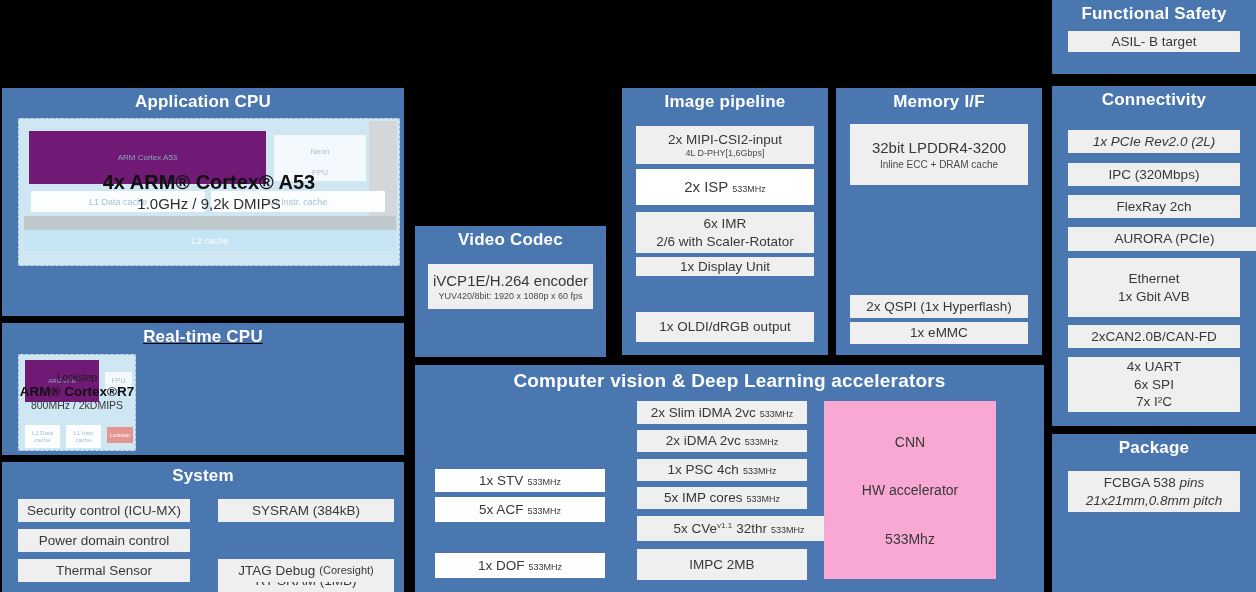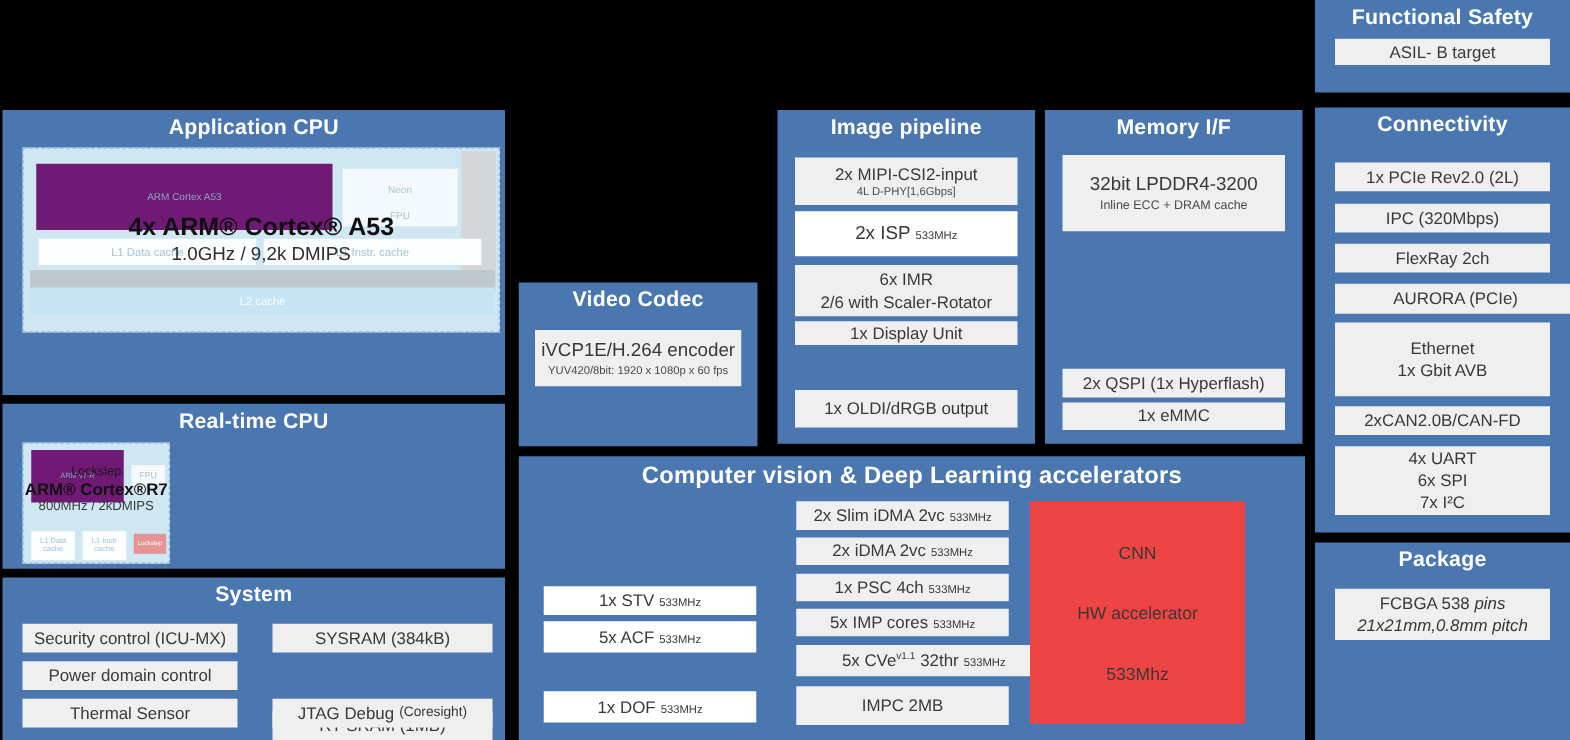--- a/index.html
+++ b/index.html
@@ -31,21 +31,21 @@
   .grayband{background:#bfc9cc;}
   .graystrip{background:#d3d7d9;}
   .l2strip{background:#c6e5f4;color:#fdfefe;font-size:9px;}
   .redblk{background:#e59494;color:#fff;font-size:5px;}
   .overlay{position:absolute;left:0;width:100%;text-align:center;z-index:3;}
   .ov-name{font-weight:bold;color:#101010;font-size:20px;line-height:1.1;}
   .ov-spec{color:#2e2e2e;font-size:15px;line-height:1.2;margin-top:2px;}
   .ov-name-sm{font-weight:bold;color:#101010;font-size:13.5px;line-height:1.15;}
   .ov-spec-sm{color:#3a3a3a;font-size:10.5px;line-height:1.2;}
   .ov-lockstep{color:#1c1c1c;font-size:10px;line-height:1.15;}
-  .cnn{position:absolute;background:#ef4444;color:#383838;display:flex;flex-direction:column;
+  .cnn{position:absolute;background:#f9a8d4;color:#383838;display:flex;flex-direction:column;
        align-items:center;justify-content:space-evenly;text-align:center;font-size:14px;}
 </style>
 </head>
 <body>
 
 <div id="canvas">
 
   <section class="panel" style="left:2px;top:88px;width:402px;height:228px;">
     <h2 class="ptitle">Application CPU</h2>
     <div class="chip" style="left:16px;top:30px;width:382px;height:148px;">
@@ -57,21 +57,21 @@
       <div class="blk l1blk" style="left:192px;top:72px;width:174px;height:21px;">L1 Instr. cache</div>
       <div class="blk grayband" style="left:5px;top:97px;width:372px;height:23px;"></div>
       <div class="blk l2strip" style="left:5px;top:111px;width:372px;height:21px;">L2 cache</div>
       <div class="overlay" style="top:52px;">
         <div class="ov-name">4x ARM® Cortex® A53</div>
         <div class="ov-spec">1.0GHz / 9,2k DMIPS</div>
       </div>
     </div>
   </section>
 
-  <section class="panel" style="left:2px;top:323px;width:402px;height:132px;">
+  <section class="panel" style="left:2px;top:323px;width:402px;height:132px;text-decoration:underline;">
     <h2 class="ptitle">Real-time CPU</h2>
     <div class="chip" style="left:16px;top:31px;width:118px;height:97px;">
       <div class="blk core small" style="left:6px;top:5px;width:74px;height:42px;">ARM v7-R</div>
       <div class="blk whiteblk" style="left:86px;top:17px;width:27px;height:17px;font-size:7px;">FPU</div>
       <div class="blk l1blk tiny stack" style="left:6px;top:70px;width:35px;height:23px;">L1 Data cache</div>
       <div class="blk l1blk tiny stack" style="left:47px;top:70px;width:35px;height:23px;">L1 Instr cache</div>
       <div class="blk redblk" style="left:88px;top:72px;width:26px;height:16px;">Lockstep</div>
       <div class="overlay" style="top:17px;">
         <div class="ov-lockstep">Lockstep</div>
         <div class="ov-name-sm">ARM® Cortex®R7</div>
@@ -131,21 +131,21 @@
     <div class="item" style="left:14px;top:234px;width:178px;height:22px;">1x eMMC</div>
   </section>
 
   <section class="panel" style="left:1052px;top:0;width:204px;height:74px;">
     <h2 class="ptitle">Functional Safety</h2>
     <div class="item" style="left:16px;top:31px;width:172px;height:21px;">ASIL- B target</div>
   </section>
 
   <section class="panel" style="left:1052px;top:86px;width:204px;height:340px;">
     <h2 class="ptitle">Connectivity</h2>
-    <div class="item" style="left:16px;top:44px;width:172px;height:23px;">1x PCIe Rev2.0 (2L)</div>
+    <div class="item" style="left:16px;top:44px;width:172px;height:23px;font-style:italic;">1x PCIe Rev2.0 (2L)</div>
     <div class="item" style="left:16px;top:77px;width:172px;height:23px;">IPC (320Mbps)</div>
     <div class="item" style="left:16px;top:109px;width:172px;height:23px;">FlexRay 2ch</div>
     <div class="item" style="left:16px;top:141px;width:193px;height:24px;">AURORA (PCIe)</div>
     <div class="item stack" style="left:16px;top:172px;width:172px;height:59px;">
       <span>Ethernet</span>
       <span>1x Gbit AVB</span>
     </div>
     <div class="item" style="left:16px;top:239px;width:172px;height:23px;">2xCAN2.0B/CAN-FD</div>
     <div class="item stack" style="left:16px;top:271px;width:172px;height:55px;">
       <span>4x UART</span>

